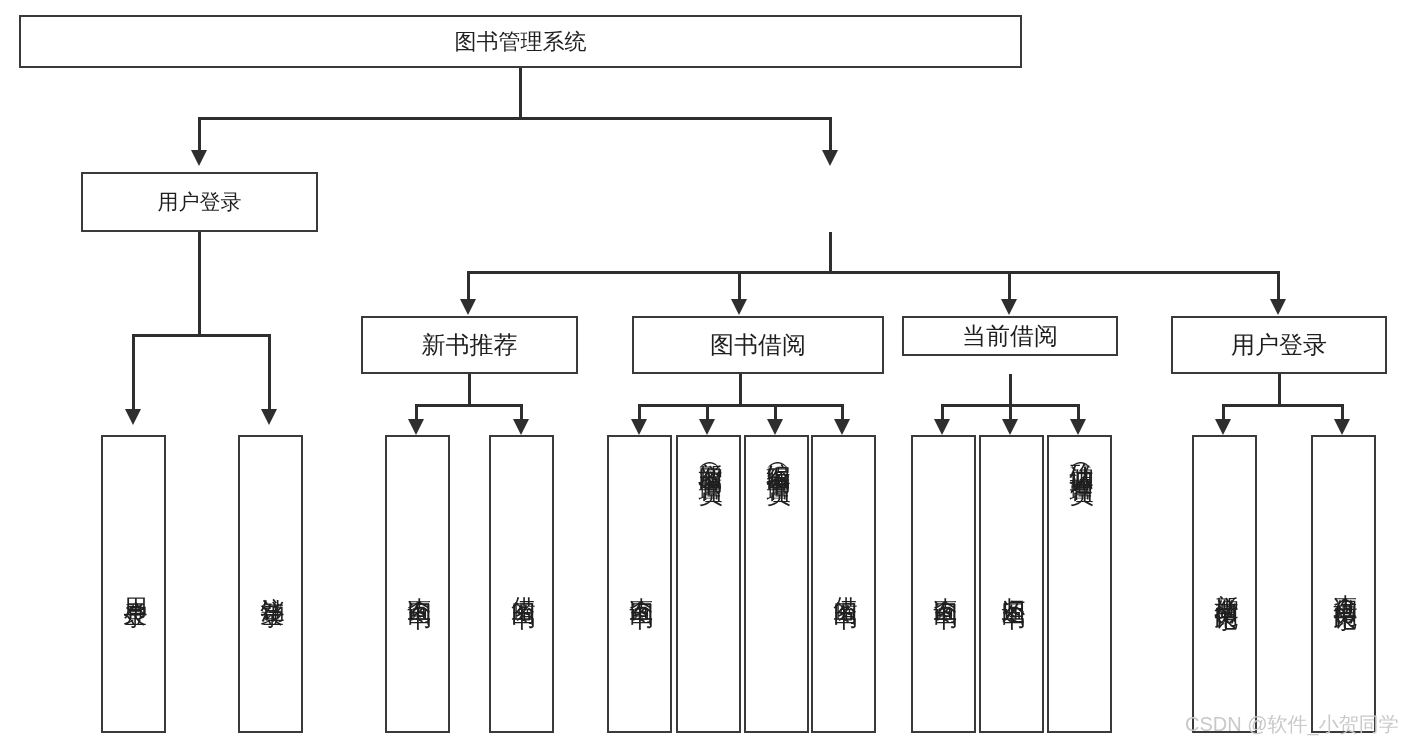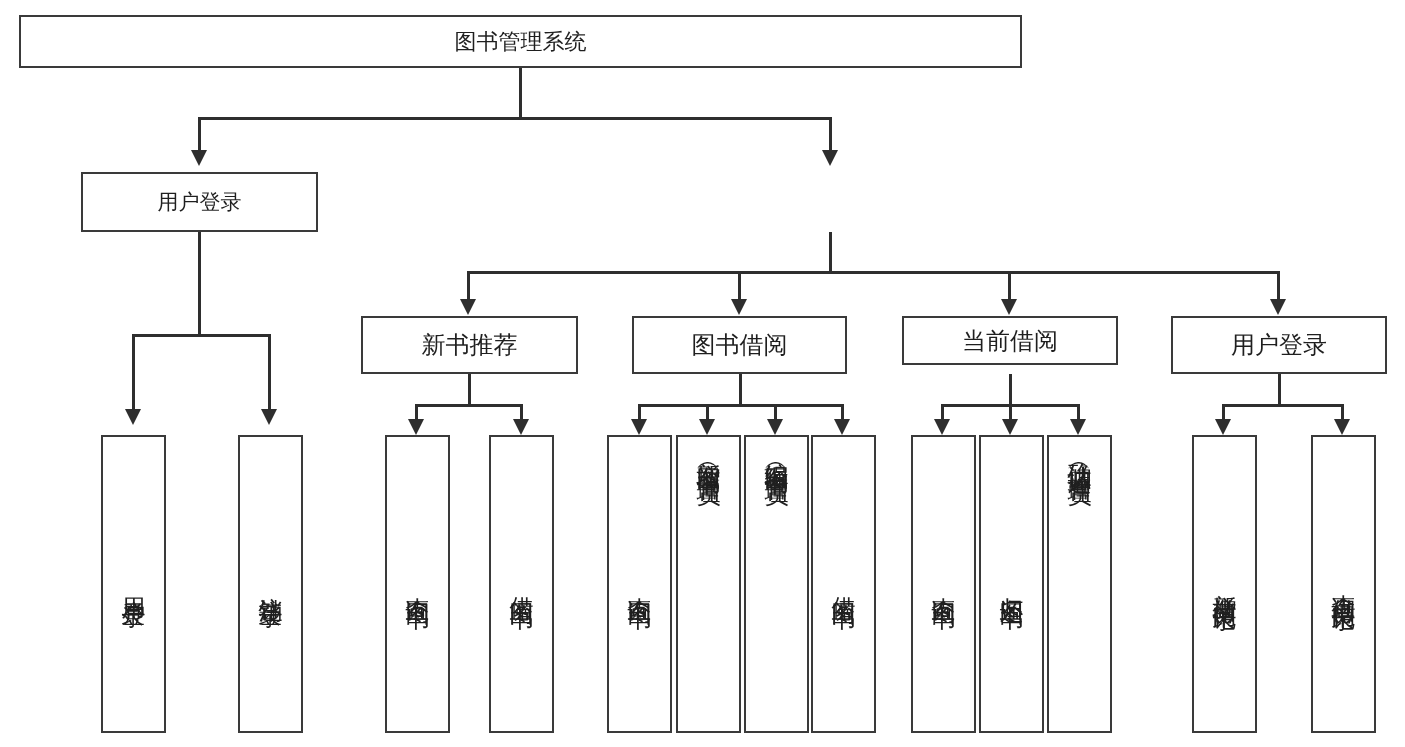--- a/index.html
+++ b/index.html
@@ -19,20 +19,21 @@
   }
   .node {
     position: absolute;
     box-sizing: border-box;
     border: 2px solid #3a3a3a;
     background: #ffffff;
     display: flex;
     align-items: center;
     justify-content: center;
     color: #1f1f1f;
+    font-family: Liberation Mono, monospace;
   }
   .node.root {
     font-size: 22px;
   }
   .node.lvl1 {
     font-size: 21px;
   }
   .node.lvl2 {
     font-size: 24px;
   }
@@ -110,24 +111,24 @@
   <div class="edge v" style="left:738px; top:271px; width:3px; height:30px;"></div>
   <div class="arrow" style="left:731px; top:299px;"></div>
   <div class="edge v" style="left:1008px; top:271px; width:3px; height:30px;"></div>
   <div class="arrow" style="left:1001px; top:299px;"></div>
   <div class="edge v" style="left:1277px; top:271px; width:3px; height:30px;"></div>
   <div class="arrow" style="left:1270px; top:299px;"></div>
 
   <div class="node lvl2" style="left:361px; top:316px; width:217px; height:58px;">
     <span>新书推荐</span>
   </div>
-  <div class="node lvl2" style="left:632px; top:316px; width:215px; height:58px;">
+  <div class="node lvl2" style="left:632px; top:316px; width:252px; height:58px;">
     <span>图书借阅</span>
   </div>
-  <div class="node lvl2" style="left:902px; top:316px; width:216px; height:49px;">
+  <div class="node lvl2" style="left:902px; top:316px; width:216px; height:40px;">
     <span>当前借阅</span>
   </div>
   <div class="node lvl2" style="left:1171px; top:316px; width:216px; height:58px;">
     <span>用户登录</span>
   </div>
 
   <div class="edge v" style="left:468px; top:374px; width:3px; height:32px;"></div>
   <div class="edge h" style="left:415px; top:404px; width:108px; height:3px;"></div>
   <div class="edge v" style="left:415px; top:404px; width:3px; height:18px;"></div>
   <div class="arrow" style="left:408px; top:419px;"></div>
@@ -198,14 +199,15 @@
     <span class="leaf-text">确认归还（管理员）</span>
   </div>
 
   <div class="node leaf" style="left:1192px; top:435px; width:65px; height:298px;">
     <span class="leaf-text">新增借阅记录</span>
   </div>
   <div class="node leaf" style="left:1311px; top:435px; width:65px; height:298px;">
     <span class="leaf-text">查询借阅记录</span>
   </div>
 
+  <div class="watermark" style="left:1185px; top:711px;">CSDN @软件_小贺同学</div>
 
 </div>
 
 </body></html>

